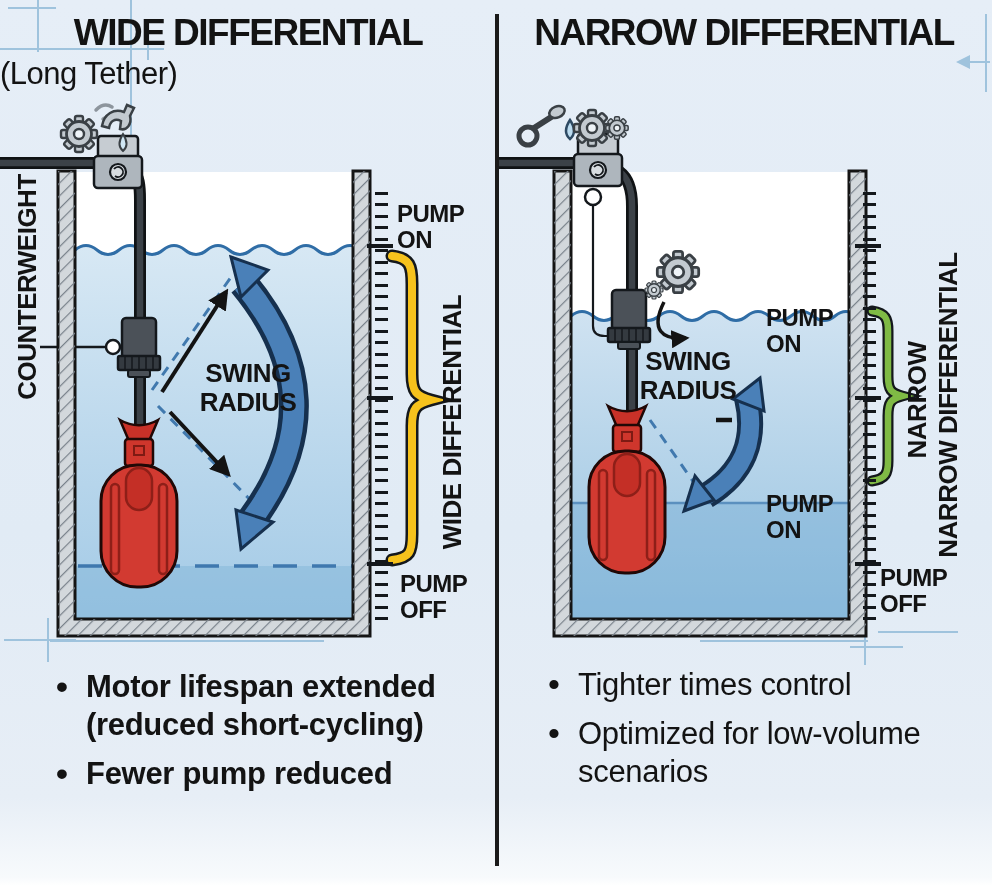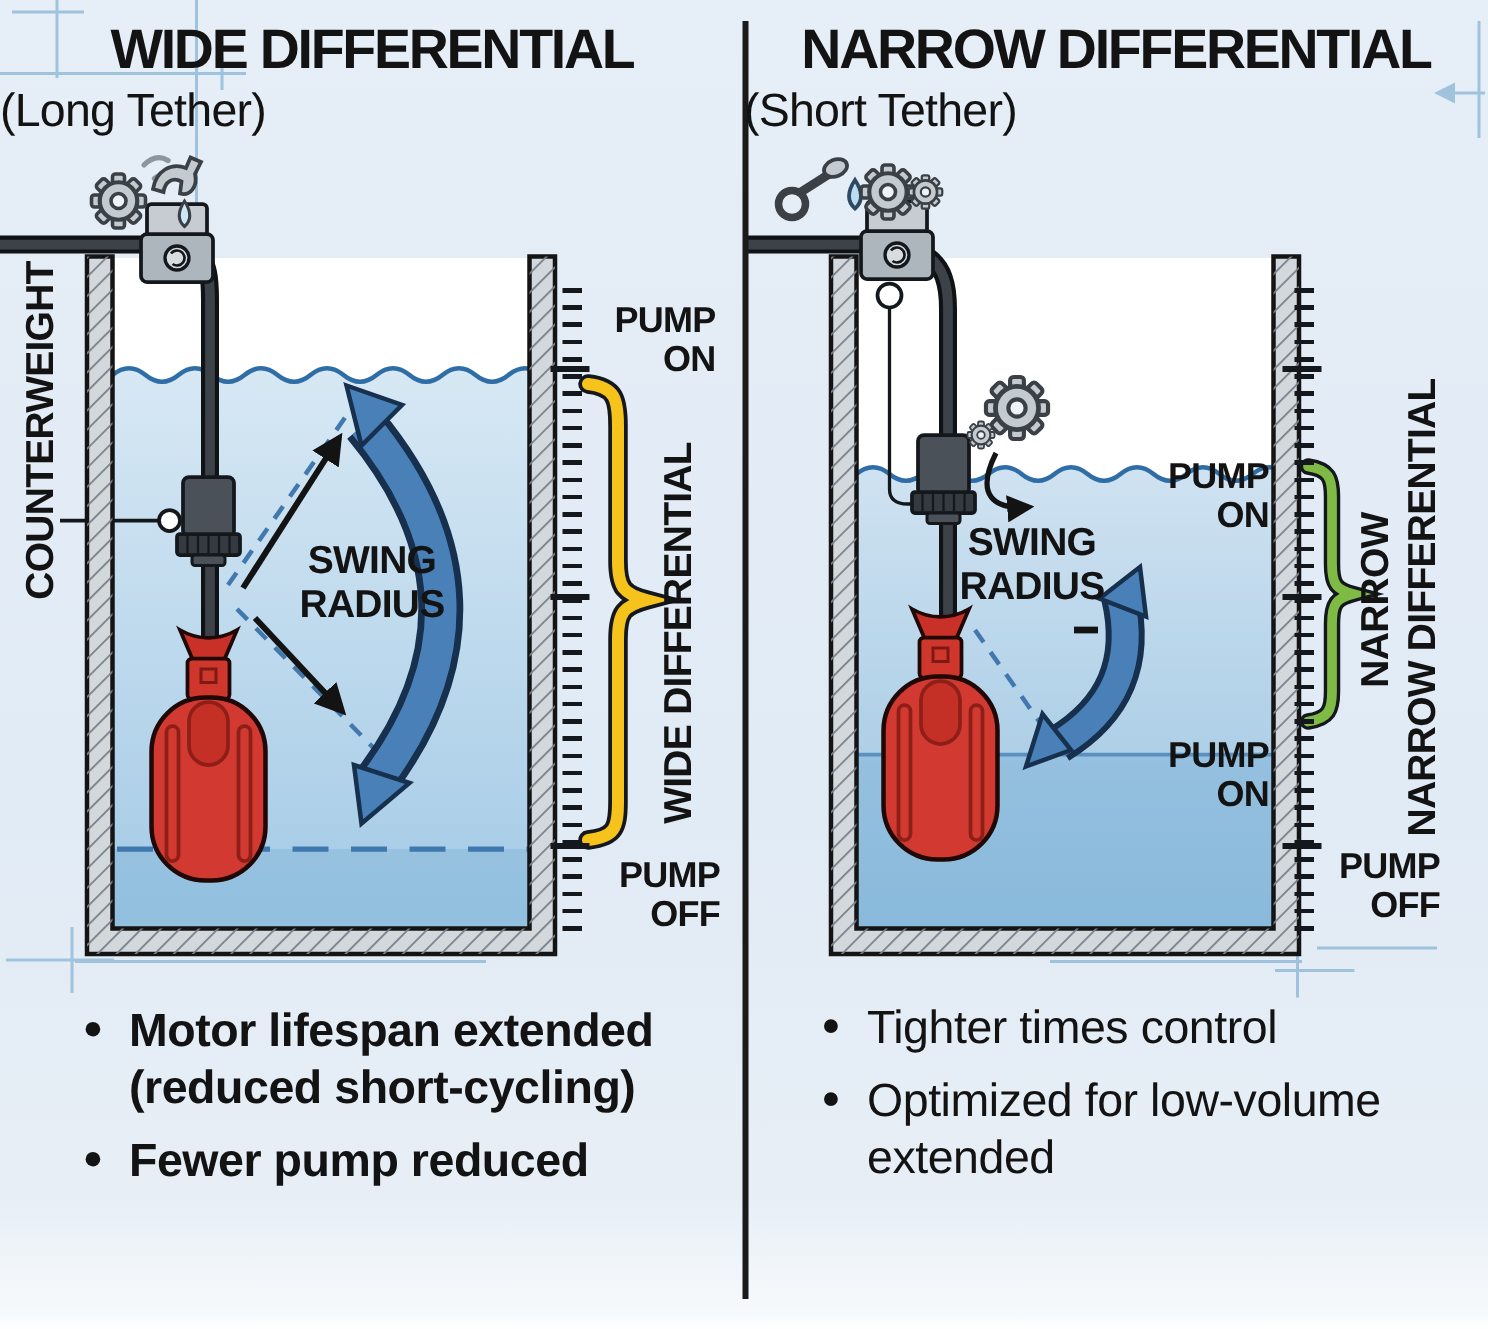--- a/index.html
+++ b/index.html
@@ -8,21 +8,21 @@
     background:linear-gradient(180deg,#e6eef7 0%,#e1ebf5 60%,#e7eef6 90%,#f7fafc 99%,#ffffff 100%);
     font-family:"Liberation Sans",sans-serif;color:#131313;
   }
   .art{position:absolute;left:0;top:0;width:992px;height:886px;}
   .panel-title{position:absolute;text-align:center;font-weight:bold;font-size:37px;letter-spacing:-1.5px;white-space:nowrap;}
   .panel-title.l{left:0;width:496px;top:12px;}
   .panel-title.r{left:496px;width:496px;top:12px;}
   .panel-sub{position:absolute;font-size:31px;letter-spacing:-0.5px;top:56px;}
   .panel-sub.l{left:0;width:496px;}
   .panel-sub.r{left:496px;width:496px;}
-  .lvl{position:absolute;font-weight:bold;font-size:24px;line-height:1.1;text-align:right;white-space:pre-line;letter-spacing:-0.5px;}
+  .lvl{position:absolute;font-weight:bold;font-size:24px;line-height:1.1;text-align:left;white-space:pre-line;letter-spacing:-0.5px;}
   .swing{position:absolute;font-weight:bold;font-size:26px;line-height:1.12;text-align:center;white-space:pre-line;letter-spacing:-0.5px;}
   .vlabel{position:absolute;font-weight:bold;white-space:nowrap;transform:translate(-50%,-50%) rotate(-90deg);letter-spacing:-0.5px;}
   .divider{position:absolute;left:495px;top:14px;width:4px;height:852px;background:#1a1a1a;}
   .ruler{position:absolute;width:13px;background:repeating-linear-gradient(to bottom,#14181c 0 3px,transparent 3px 11.5px);}
   .tick-long{position:absolute;width:26px;height:4px;background:#14181c;}
   ul.bullets{position:absolute;margin:0;padding:0;list-style:none;font-size:31px;line-height:1.22;letter-spacing:-0.3px;}
   ul.bullets li{position:relative;padding-left:30px;margin-bottom:11px;}
   ul.bullets li::before{content:"\2022";position:absolute;left:0;top:-2px;font-size:34px;}
 </style>
 </head>
@@ -200,21 +200,20 @@
   <div class="tick-long" style="left:367px;top:396px;"></div>
   <div class="tick-long" style="left:367px;top:562px;"></div>
   <div class="ruler" style="left:863px;top:192px;height:432px;"></div>
   <div class="tick-long" style="left:855px;top:244px;"></div>
   <div class="tick-long" style="left:855px;top:396px;"></div>
   <div class="tick-long" style="left:855px;top:562px;"></div>
 
   <div class="panel-title l">WIDE DIFFERENTIAL</div>
   <div class="panel-sub l">(Long Tether)</div>
   <div class="panel-title r">NARROW DIFFERENTIAL</div>
-  <div class="panel-sub r">(Short Tether)</div>
 
   <div class="vlabel" style="left:27px;top:287px;font-size:26px;">COUNTERWEIGHT</div>
   <div class="lvl" style="left:397px;top:201px;width:80px;">PUMP
 ON</div>
   <div class="swing" style="left:188px;top:359px;width:120px;">SWING
 RADIUS</div>
   <div class="vlabel" style="left:452px;top:422px;font-size:26px;">WIDE DIFFERENTIAL</div>
   <div class="lvl" style="left:400px;top:571px;width:80px;">PUMP
 OFF</div>
 
@@ -228,16 +227,16 @@
   <div class="vlabel" style="left:948px;top:405px;font-size:26px;">NARROW DIFFERENTIAL</div>
   <div class="lvl" style="left:880px;top:565px;width:80px;">PUMP
 OFF</div>
 
   <ul class="bullets" style="left:56px;top:668px;width:424px;font-weight:bold;">
     <li>Motor lifespan extended (reduced short-cycling)</li>
     <li>Fewer pump reduced</li>
   </ul>
   <ul class="bullets" style="left:548px;top:666px;width:436px;">
     <li>Tighter times control</li>
-    <li>Optimized for low-volume extended</li>
+    <li>Optimized for low-volume scenarios</li>
   </ul>
 
 </div>
 
 </body></html>

